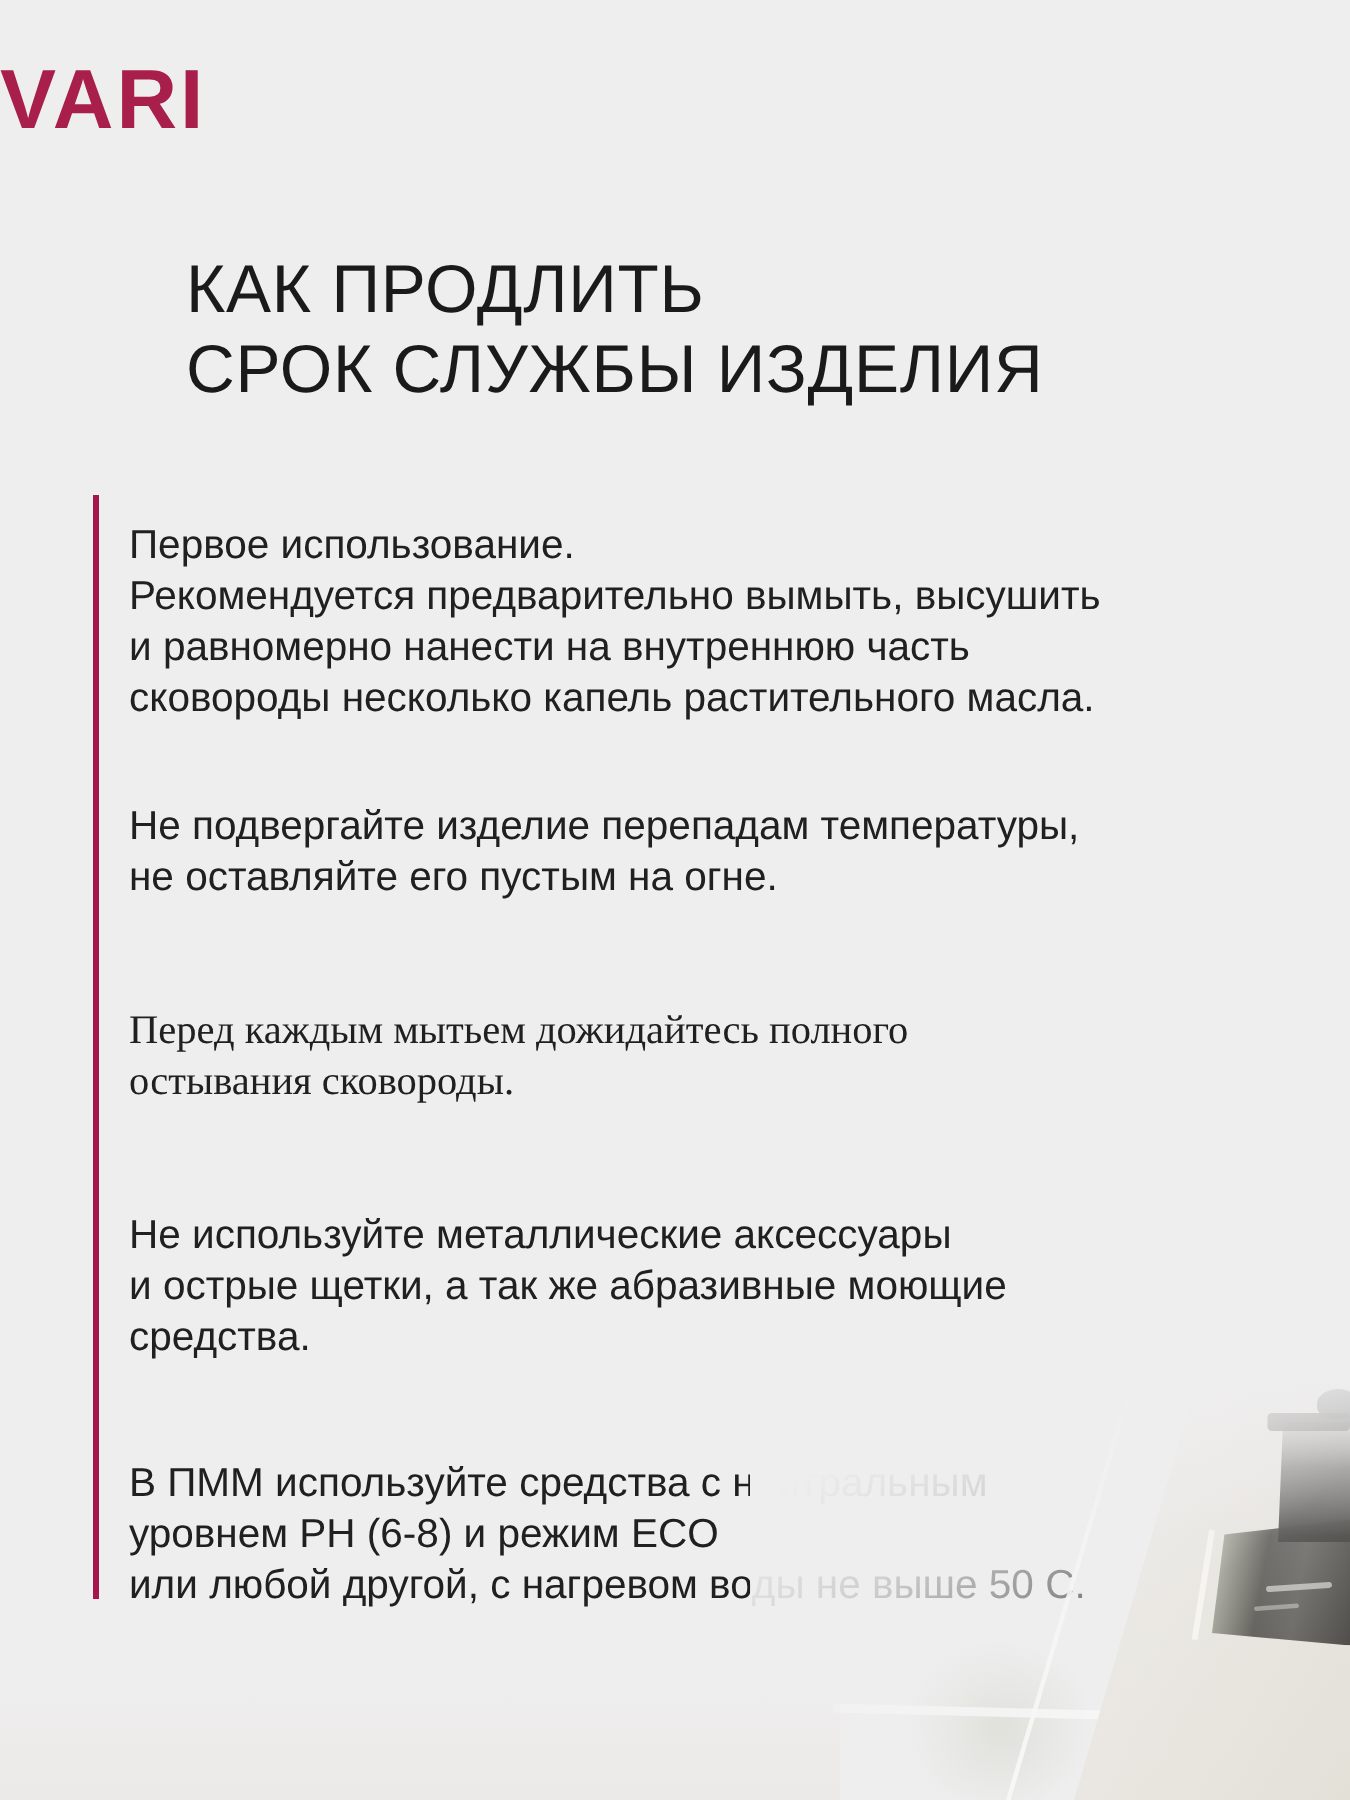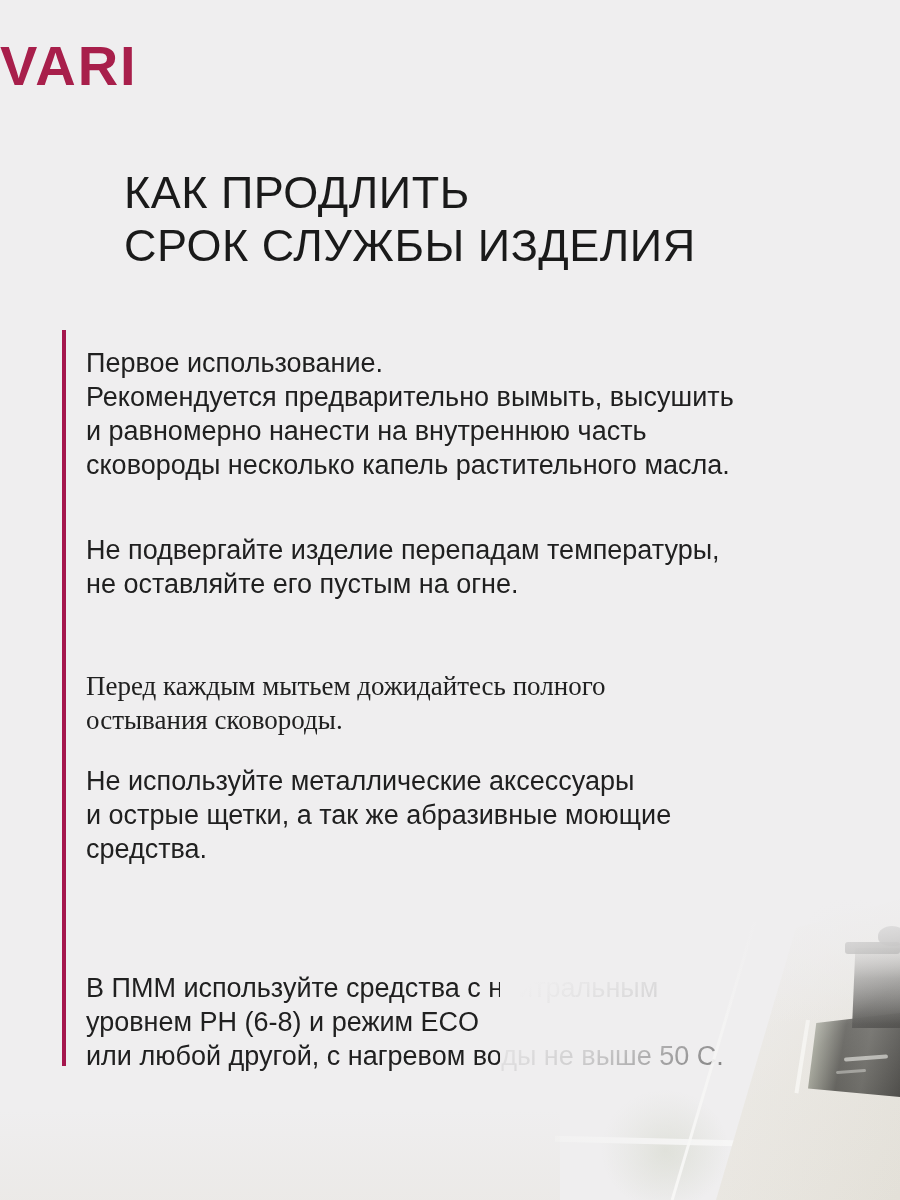--- a/index.html
+++ b/index.html
@@ -33,21 +33,21 @@
   .tip {
     position: absolute; left: 86px;
     font-size: 27px; line-height: 34px;
     color: #202020;
     white-space: pre-line;
     max-width: 790px;
   }
   .tip-0 { top: 346px; }
   .tip-1 { top: 533px; }
   .tip-2 { top: 669px; font-family: Liberation Serif, serif; }
-  .tip-3 { top: 764px; }
+  .tip-3 { top: 806px; }
   .tip-4 { top: 971px; }
 
   
   .photo {
     position: absolute; left: 500px; top: 880px;
     width: 400px; height: 320px;
     overflow: hidden;
   }
   .photo .greenery-a {
     position: absolute; left: 80px; top: 190px; width: 170px; height: 160px;

